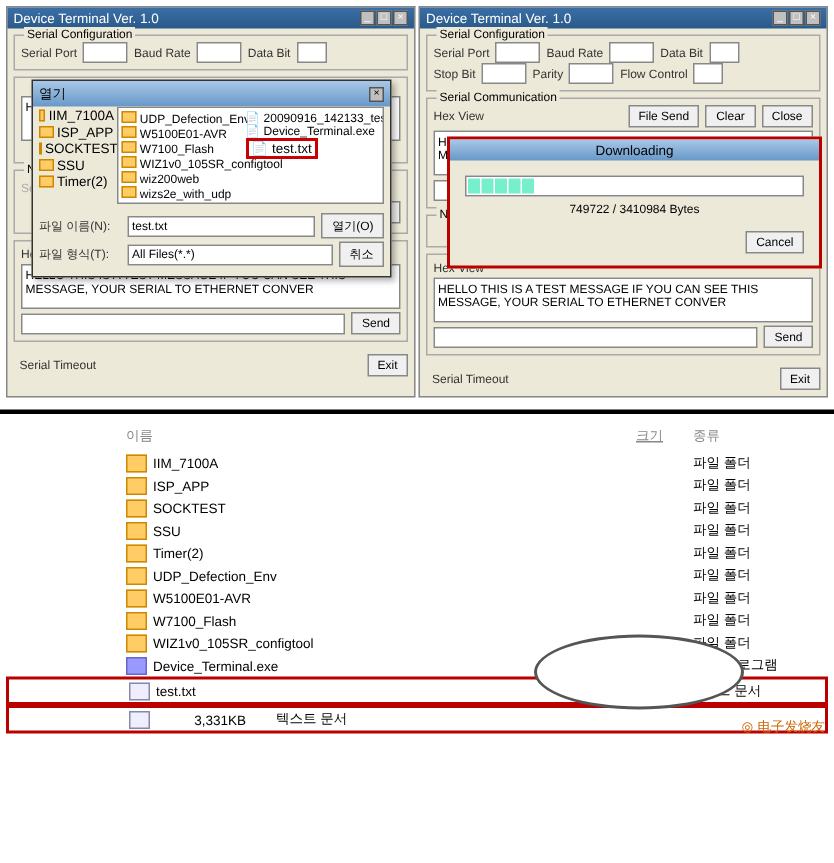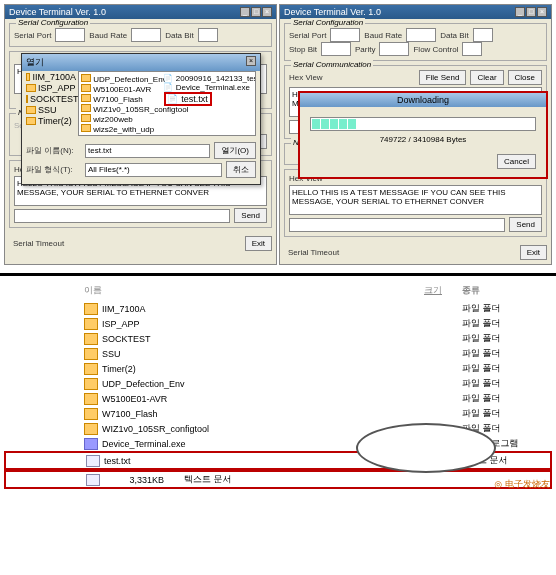--- a/index.html
+++ b/index.html
@@ -1,26 +1,26 @@
 <!DOCTYPE html>
 <html><head>
 <meta charset="utf-8">
 <style>
 * { box-sizing: border-box; margin: 0; padding: 0; font-family: "Tahoma", sans-serif; font-size: 9px; }
 body { background: #fff; width: 556px; height: 575px; position: relative; }
 
 .top-panels { display: flex; gap: 2px; padding: 4px; }
 
 .panel { flex: 1; border: 1px solid #888; background: #ece9d8; position: relative; }
-.titlebar { background: linear-gradient(#3a6ea5, #2a5a8a); color: #fff; padding: 2px 4px; font-size: 9px; display: flex; justify-content: space-between; }
+.titlebar { background: linear-gradient(#3a6ea5, #2a5a8a); color: #fff; padding: 2px 4px; font-size: 9px; display: flex; justify-content: space-between; align-items: center; }
 .titlebar-btns { display: flex; gap: 1px; }
 .titlebar-btn { width: 10px; height: 10px; background: #c0c0c0; border: 1px solid #555; font-size: 7px; line-height: 8px; text-align: center; }
 
 .groupbox { border: 1px solid #aaa; margin: 4px; padding: 4px; position: relative; }
-.groupbox-title { position: absolute; top: -6px; left: 6px; background: #ece9d8; padding: 0 2px; font-size: 8px; font-style: italic; }
+.groupbox-title { position: absolute; top: -6px; left: 6px; background: #ece9d8; padding: 0 2px; font-size: 8px; }
 
 .row { display: flex; gap: 4px; align-items: center; margin: 0 0; }
 .lbl { font-size: 8px; color: #333; }
 .input-box { border: 1px solid #888; background: #fff; height: 14px; padding: 1px 2px; font-size: 8px; }
 .btn { border: 1px solid #888; background: #f0f0f0; padding: 2px 6px; font-size: 8px; cursor: pointer; }
 
 .textarea-box { border: 1px solid #888; background: #fff; height: 30px; margin: 2px 0; padding: 2px; font-size: 8px; overflow: hidden; }
 
 .right-align { display: flex; justify-content: flex-end; gap: 4px; }
 
@@ -47,21 +47,21 @@
 .progress-text { text-align: center; font-size: 8px; margin: 4px 0; }
 .cancel-row { display: flex; justify-content: flex-end; margin: 4px 10px; }
 
 .file-send-hl { border: 2px solid #b00; padding: 0; }
 
 
 .explorer { border-top: 3px solid #000; margin-top: 4px; padding: 4px; background: #fff; position: relative; }
 .explorer-header { display: flex; color: #888; font-size: 10px; padding: 4px 10px 4px 80px; }
 .eh-name { flex: 1; font-family: Liberation Mono, monospace; }
 .eh-size { width: 60px; text-align: right; text-decoration: underline; }
-.eh-type { width: 100px; padding-left: 20px; font-weight: bold; }
+.eh-type { width: 100px; padding-left: 20px; }
 .explorer-row { display: flex; align-items: center; padding: 1px 10px 1px 80px; font-size: 10px; }
 .er-icon { width: 14px; height: 12px; margin-right: 4px; flex-shrink: 0; }
 .er-folder { background: #fc6; border: 1px solid #c80; }
 .er-file { background: #eef; border: 1px solid #88a; }
 .er-exe { background: #99f; border: 1px solid #66c; }
 .er-name { flex: 1; }
 .er-size { width: 60px; text-align: right; }
 .er-type { width: 100px; padding-left: 20px; }
 .row-hl { border: 2px solid #b00; }
 

